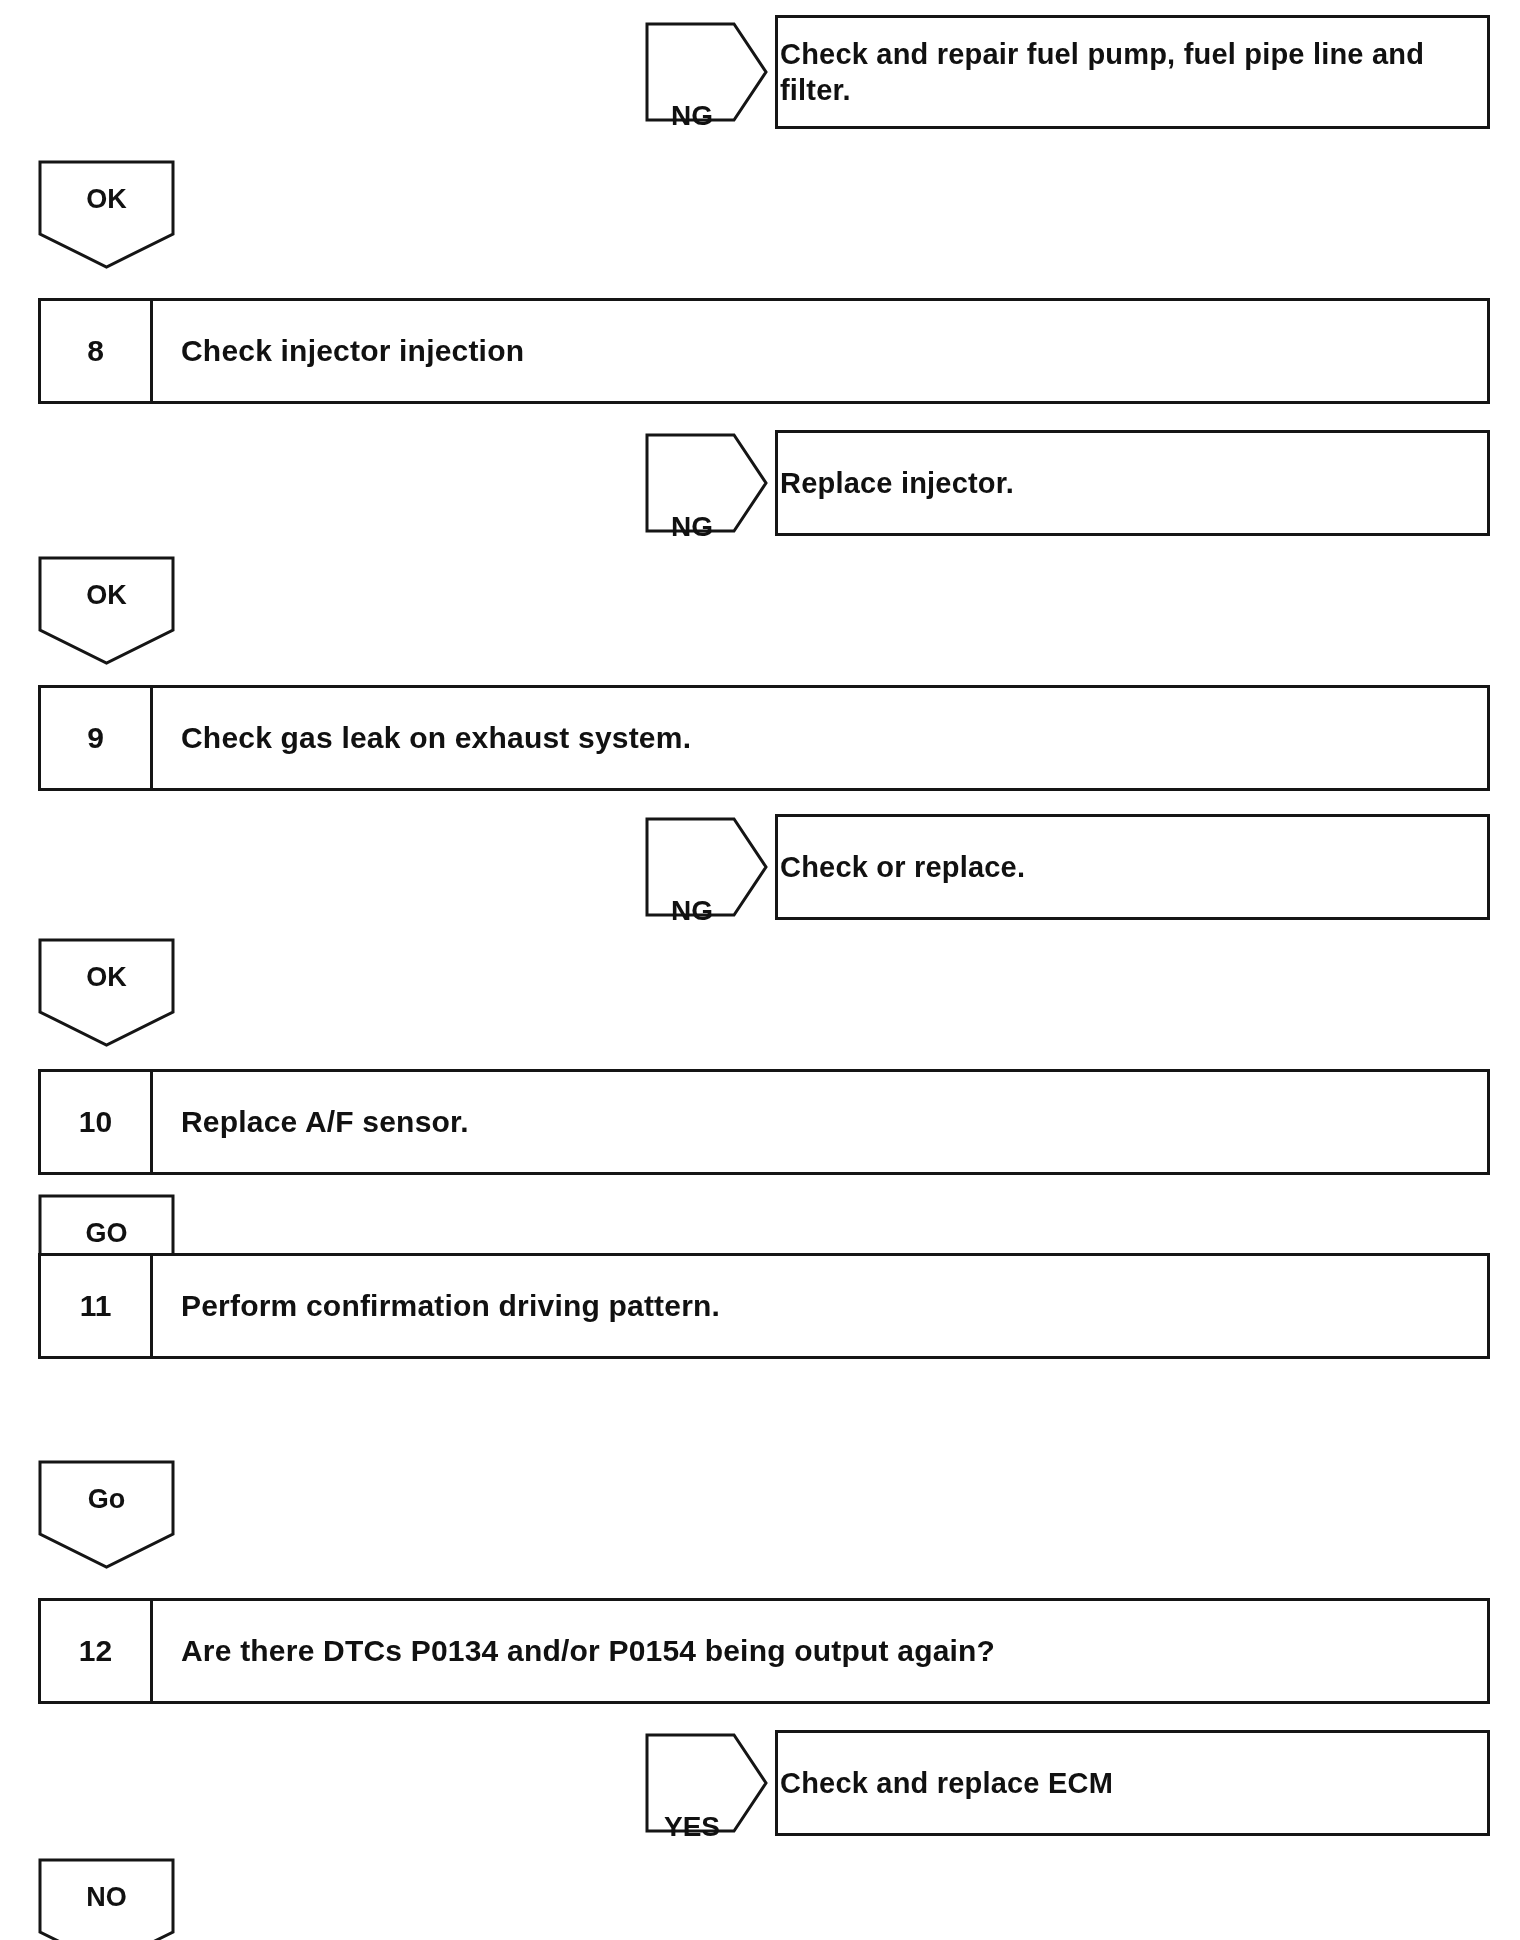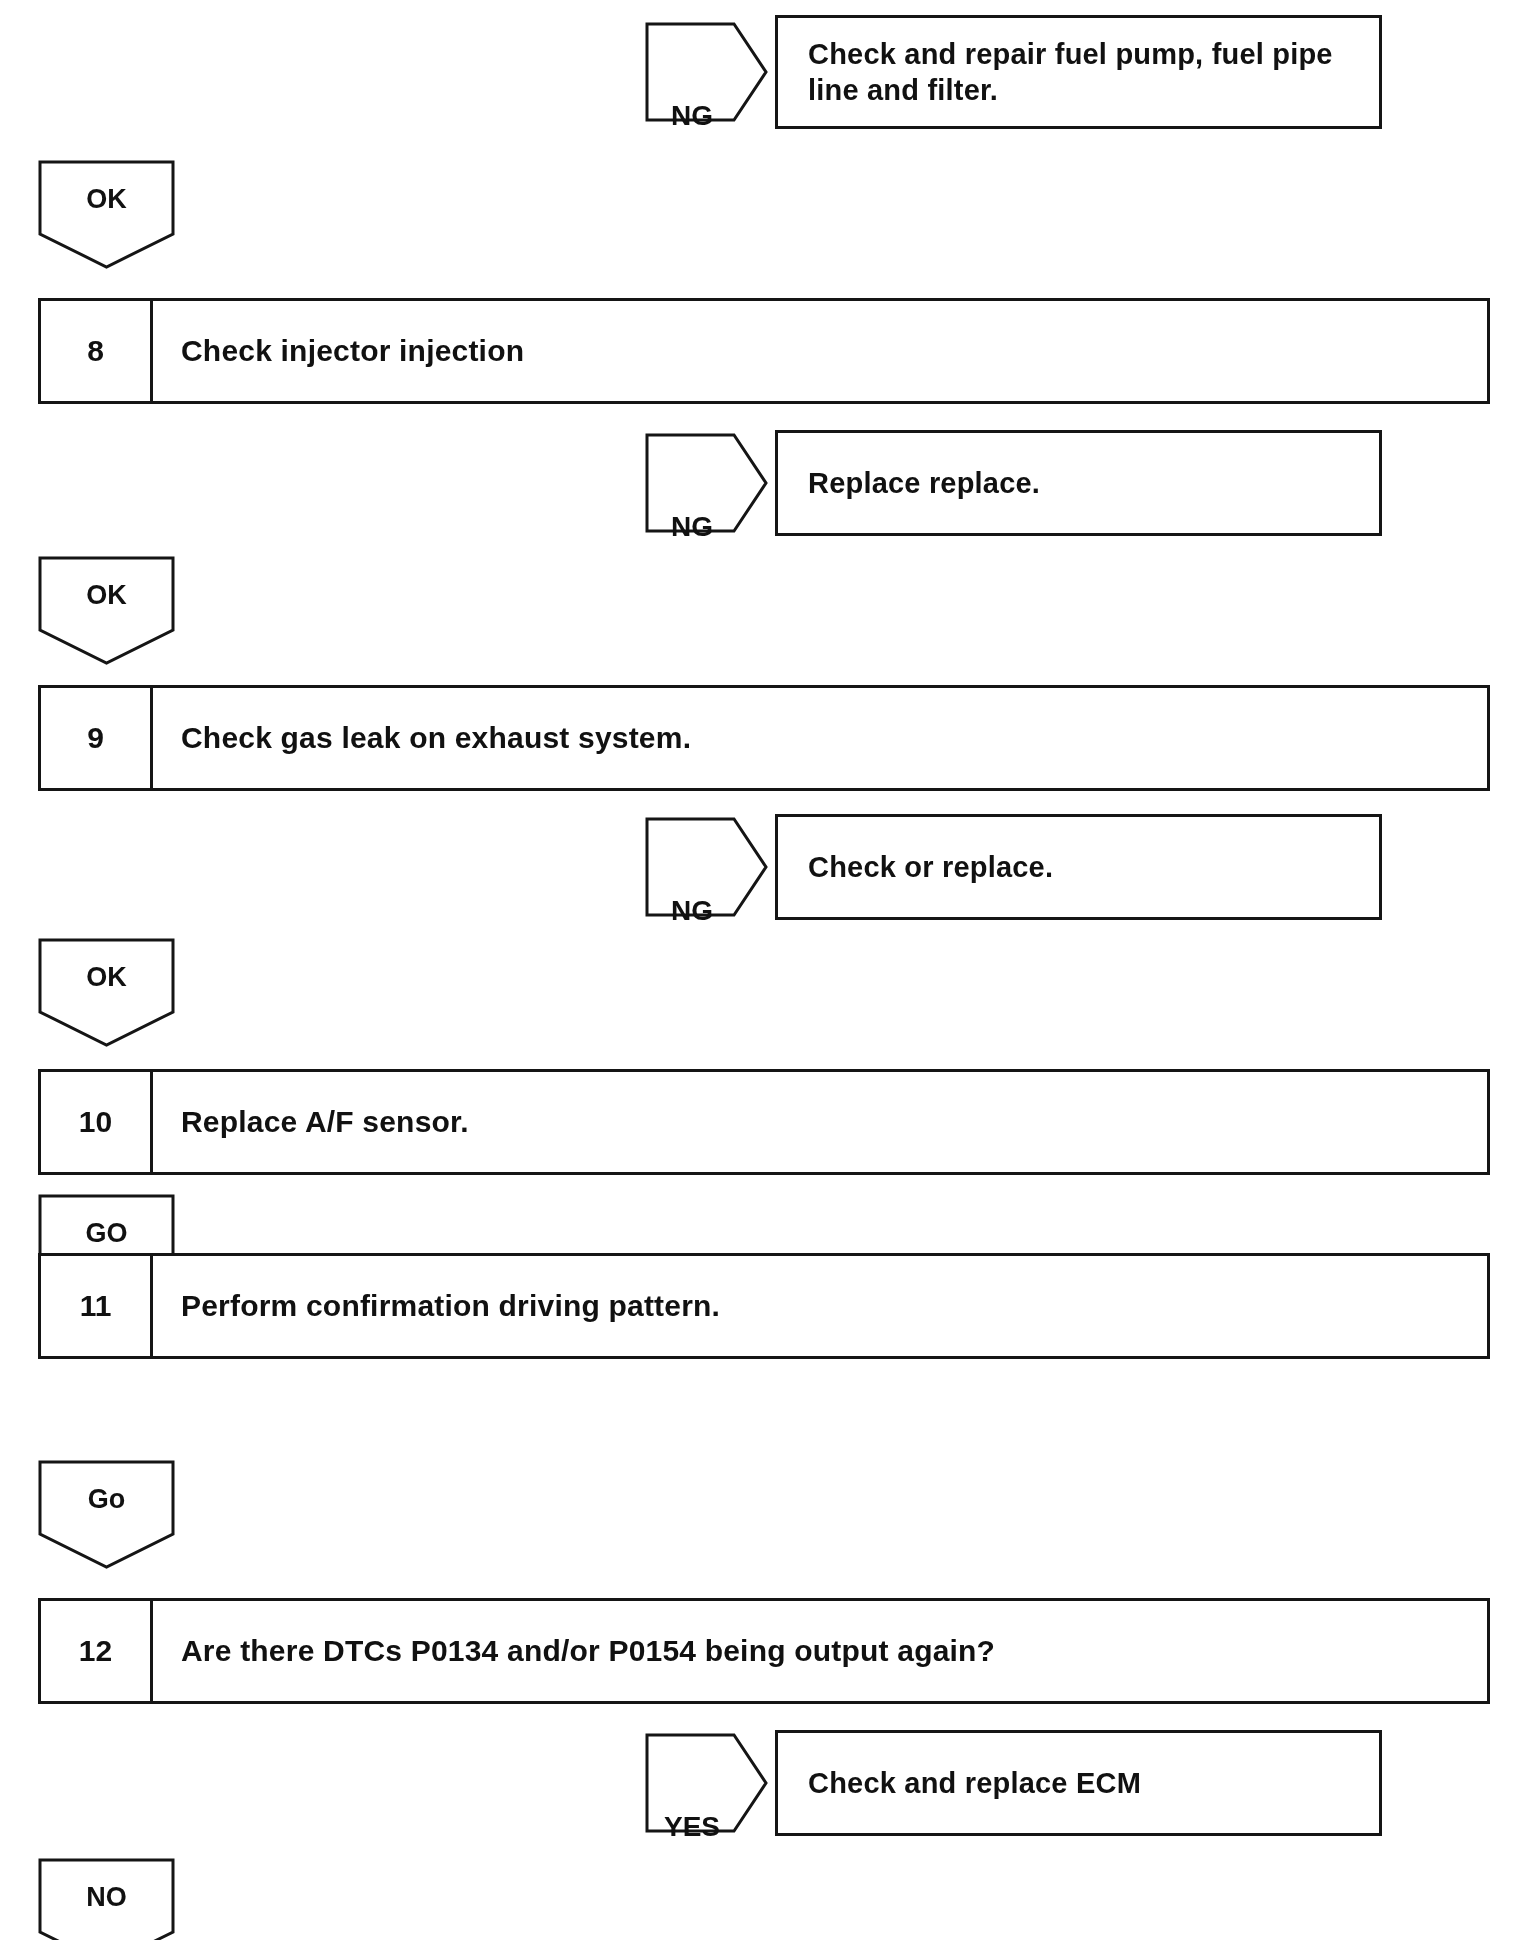--- a/index.html
+++ b/index.html
@@ -41,27 +41,27 @@
     padding-right: 16px;
     font-weight: bold;
     font-size: 30px;
     letter-spacing: 0.2px;
   }
 
   
   .result-box {
     position: absolute;
     left: 775px;
-    width: 607px;
+    width: 715px;
     min-height: 106px;
     border: 3px solid #151515;
     background: #fff;
     display: flex;
     align-items: center;
-    padding: 8px 30px;
+    padding: 8px 2px;
     font-weight: bold;
     font-size: 29px;
     line-height: 1.25;
     letter-spacing: 0.2px;
   }
 
   
   .tag {
     position: absolute;
     left: 645px;
@@ -128,21 +128,21 @@
     <div class="step-label">Check injector injection</div>
   </div>
 
   <div class="tag" style="top:433px">
     <svg viewBox="0 0 124 100">
       <polygon points="2,2 89,2 121,50 89,98 2,98" fill="#ffffff" stroke="#151515" stroke-width="3"></polygon>
     </svg>
     <span class="tag-label">NG</span>
   </div>
   <div class="result-box" style="top:430px">
-    <span>Replace replace.</span>
+    <span>Replace injector.</span>
   </div>
 
   <div class="connector" style="top:556px">
     <svg viewBox="0 0 137 110">
       <polygon points="2,2 135,2 135,74 68.5,107 2,74" fill="#ffffff" stroke="#151515" stroke-width="3"></polygon>
     </svg>
     <span class="connector-label">OK</span>
   </div>
 
   <div class="step-box" style="top:685px">

